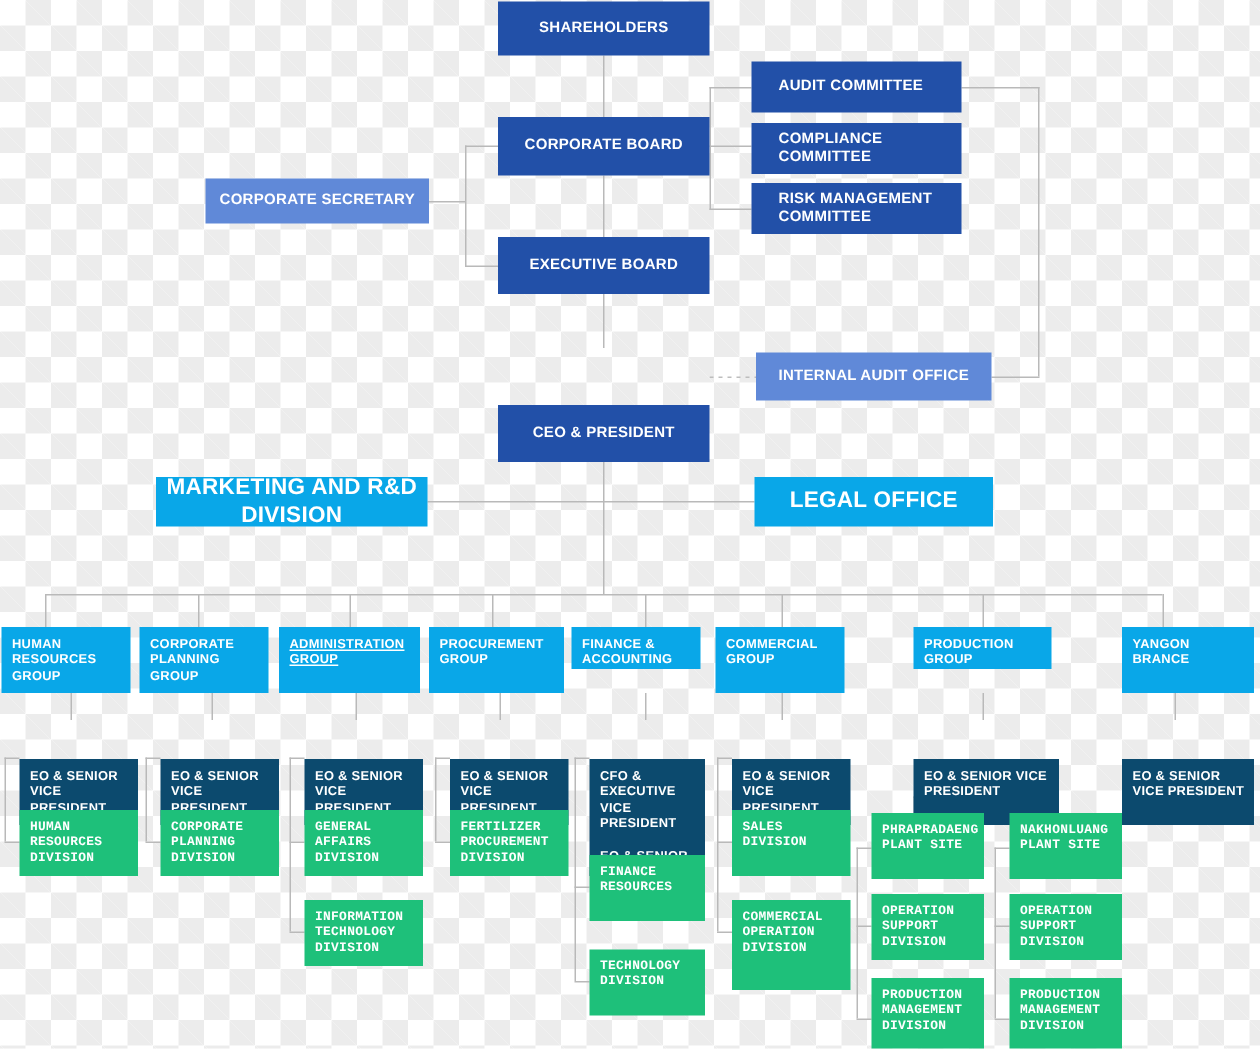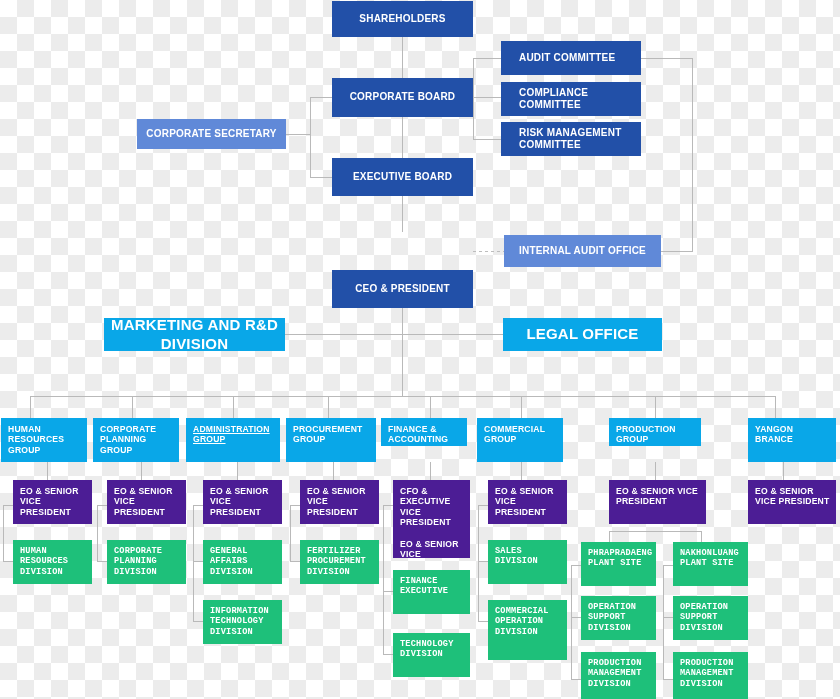--- a/index.html
+++ b/index.html
@@ -25,21 +25,21 @@
     line-height:1.22;
     overflow:hidden;
     z-index:3;
   }
   .node .lbl{display:block;}
 
   
   .c-navy   {background:#2250a8;}
   .c-blue   {background:#6089d8;}
   .c-cyan   {background:#09a7e8;}
-  .c-green  {background:#4c1d95;}
+  .c-green  {background:#0c4a6e;margin-top:26px;}
   .c-green2 {background:#1ec07a;font-family:Liberation Mono, monospace;}
 
   
   .ta-center{display:flex;align-items:center;justify-content:center;text-align:center;}
   .ta-left  {display:flex;align-items:flex-start;justify-content:flex-start;text-align:left;}
   .ta-leftmid{display:flex;align-items:center;justify-content:flex-start;text-align:left;}
 
   
   .fs-11{font-size:8.6px;}
   .fs-12{font-size:15px;}
@@ -270,21 +270,21 @@
 
   <div class="node c-green2 ta-left fs-11" style="left:203px;top:600px;width:79px;height:44px;padding:6px 4px 0 7px;">
     <span class="lbl">INFORMATION TECHNOLOGY DIVISION</span>
   </div>
 
   <div class="node c-green2 ta-left fs-11" style="left:300px;top:540px;width:79px;height:44px;padding:6px 4px 0 7px;">
     <span class="lbl">FERTILIZER PROCUREMENT DIVISION</span>
   </div>
 
   <div class="node c-green2 ta-left fs-11" style="left:393px;top:570px;width:77px;height:44px;padding:6px 4px 0 7px;">
-    <span class="lbl">FINANCE EXECUTIVE</span>
+    <span class="lbl">FINANCE RESOURCES</span>
   </div>
 
   <div class="node c-green2 ta-left fs-11" style="left:393px;top:633px;width:77px;height:44px;padding:6px 4px 0 7px;">
     <span class="lbl">TECHNOLOGY DIVISION</span>
   </div>
 
   <div class="node c-green2 ta-left fs-11" style="left:488px;top:540px;width:79px;height:44px;padding:6px 4px 0 7px;">
     <span class="lbl">SALES DIVISION</span>
   </div>
 

